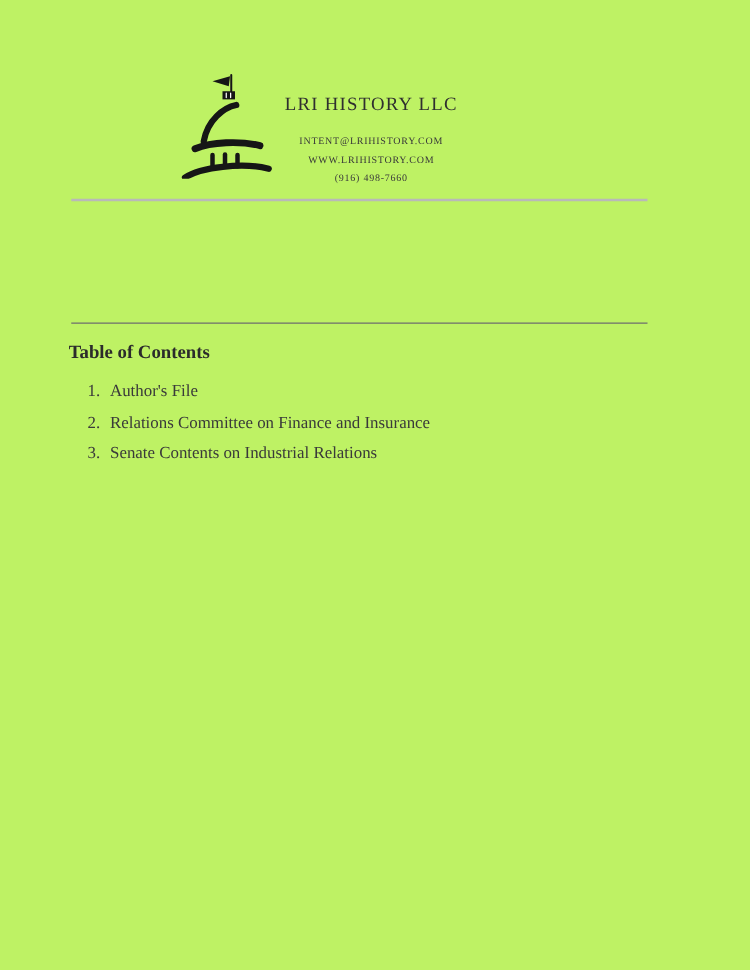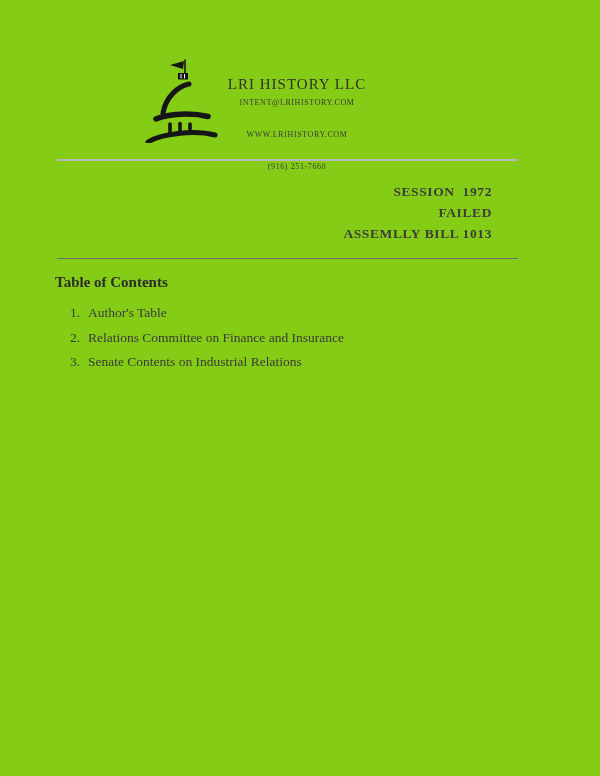--- a/index.html
+++ b/index.html
@@ -1,21 +1,21 @@
 <!DOCTYPE html>
 <html><head>
 <meta charset="utf-8">
 <style>
   * { margin: 0; padding: 0; box-sizing: border-box; }
   html, body { background: #ffffff; }
   .page {
     position: relative;
     width: 600px;
     height: 776px;
-    background: #84cc16;
+    background: #bef264;
     font-family: "Liberation Serif", "DejaVu Serif", serif;
     color: #2e2e2e;
     overflow: hidden;
   }
 
   
   .logo {
     position: absolute;
     left: 142px;
     top: 57px;
@@ -33,23 +33,23 @@
     font-size: 15px;
     line-height: 16px;
     letter-spacing: 1px;
     color: #2f2f2f;
   }
   .contact-line {
     font-size: 8px;
     line-height: 9px;
     letter-spacing: 0.6px;
     color: #3a3a3a;
-    margin-top: 23px;
+    margin-top: 6px;
   }
-  .contact-line.first { margin-top: 6px; font-family: Liberation Serif, serif; }
+  .contact-line.first { margin-top: 16px; font-family: Liberation Serif, serif; }
 
   
   .rule-top {
     position: absolute;
     left: 57px;
     top: 159px;
     width: 461px;
     height: 2px;
     background: #b9b9b9;
   }
@@ -133,39 +133,34 @@
 
         <path d="M6,85 C18,77 52,72.5 73,78" stroke-width="5"></path>
       </g>
     </svg>
   </div>
 
   <div class="company-block">
     <div class="company-name">LRI HISTORY LLC</div>
     <div class="contact-line first">INTENT@LRIHISTORY.COM</div>
     <div class="contact-line">WWW.LRIHISTORY.COM</div>
-    <div class="contact-line">(916) 251-7660</div>
+    <div class="contact-line">(916) 498-7660</div>
   </div>
 
   <div class="rule-top"></div>
 
-  <div class="session-block">
-    <div class="session-line">SESSION  1972</div>
-    <div class="session-line">FAILED</div>
-    <div class="session-line">ASSEMLLY BILL 1013</div>
-  </div>
 
   <div class="rule-bottom"></div>
 
   <div class="toc-title">Table of Contents</div>
 
   <div class="toc-list">
     <div class="toc-item">
       <span class="toc-num">1.</span>
-      <span class="toc-label">Author's Table</span>
+      <span class="toc-label">Author's File</span>
     </div>
     <div class="toc-item">
       <span class="toc-num">2.</span>
       <span class="toc-label">Relations Committee on Finance and Insurance</span>
     </div>
     <div class="toc-item">
       <span class="toc-num">3.</span>
       <span class="toc-label">Senate Contents on Industrial Relations</span>
     </div>
   </div>

